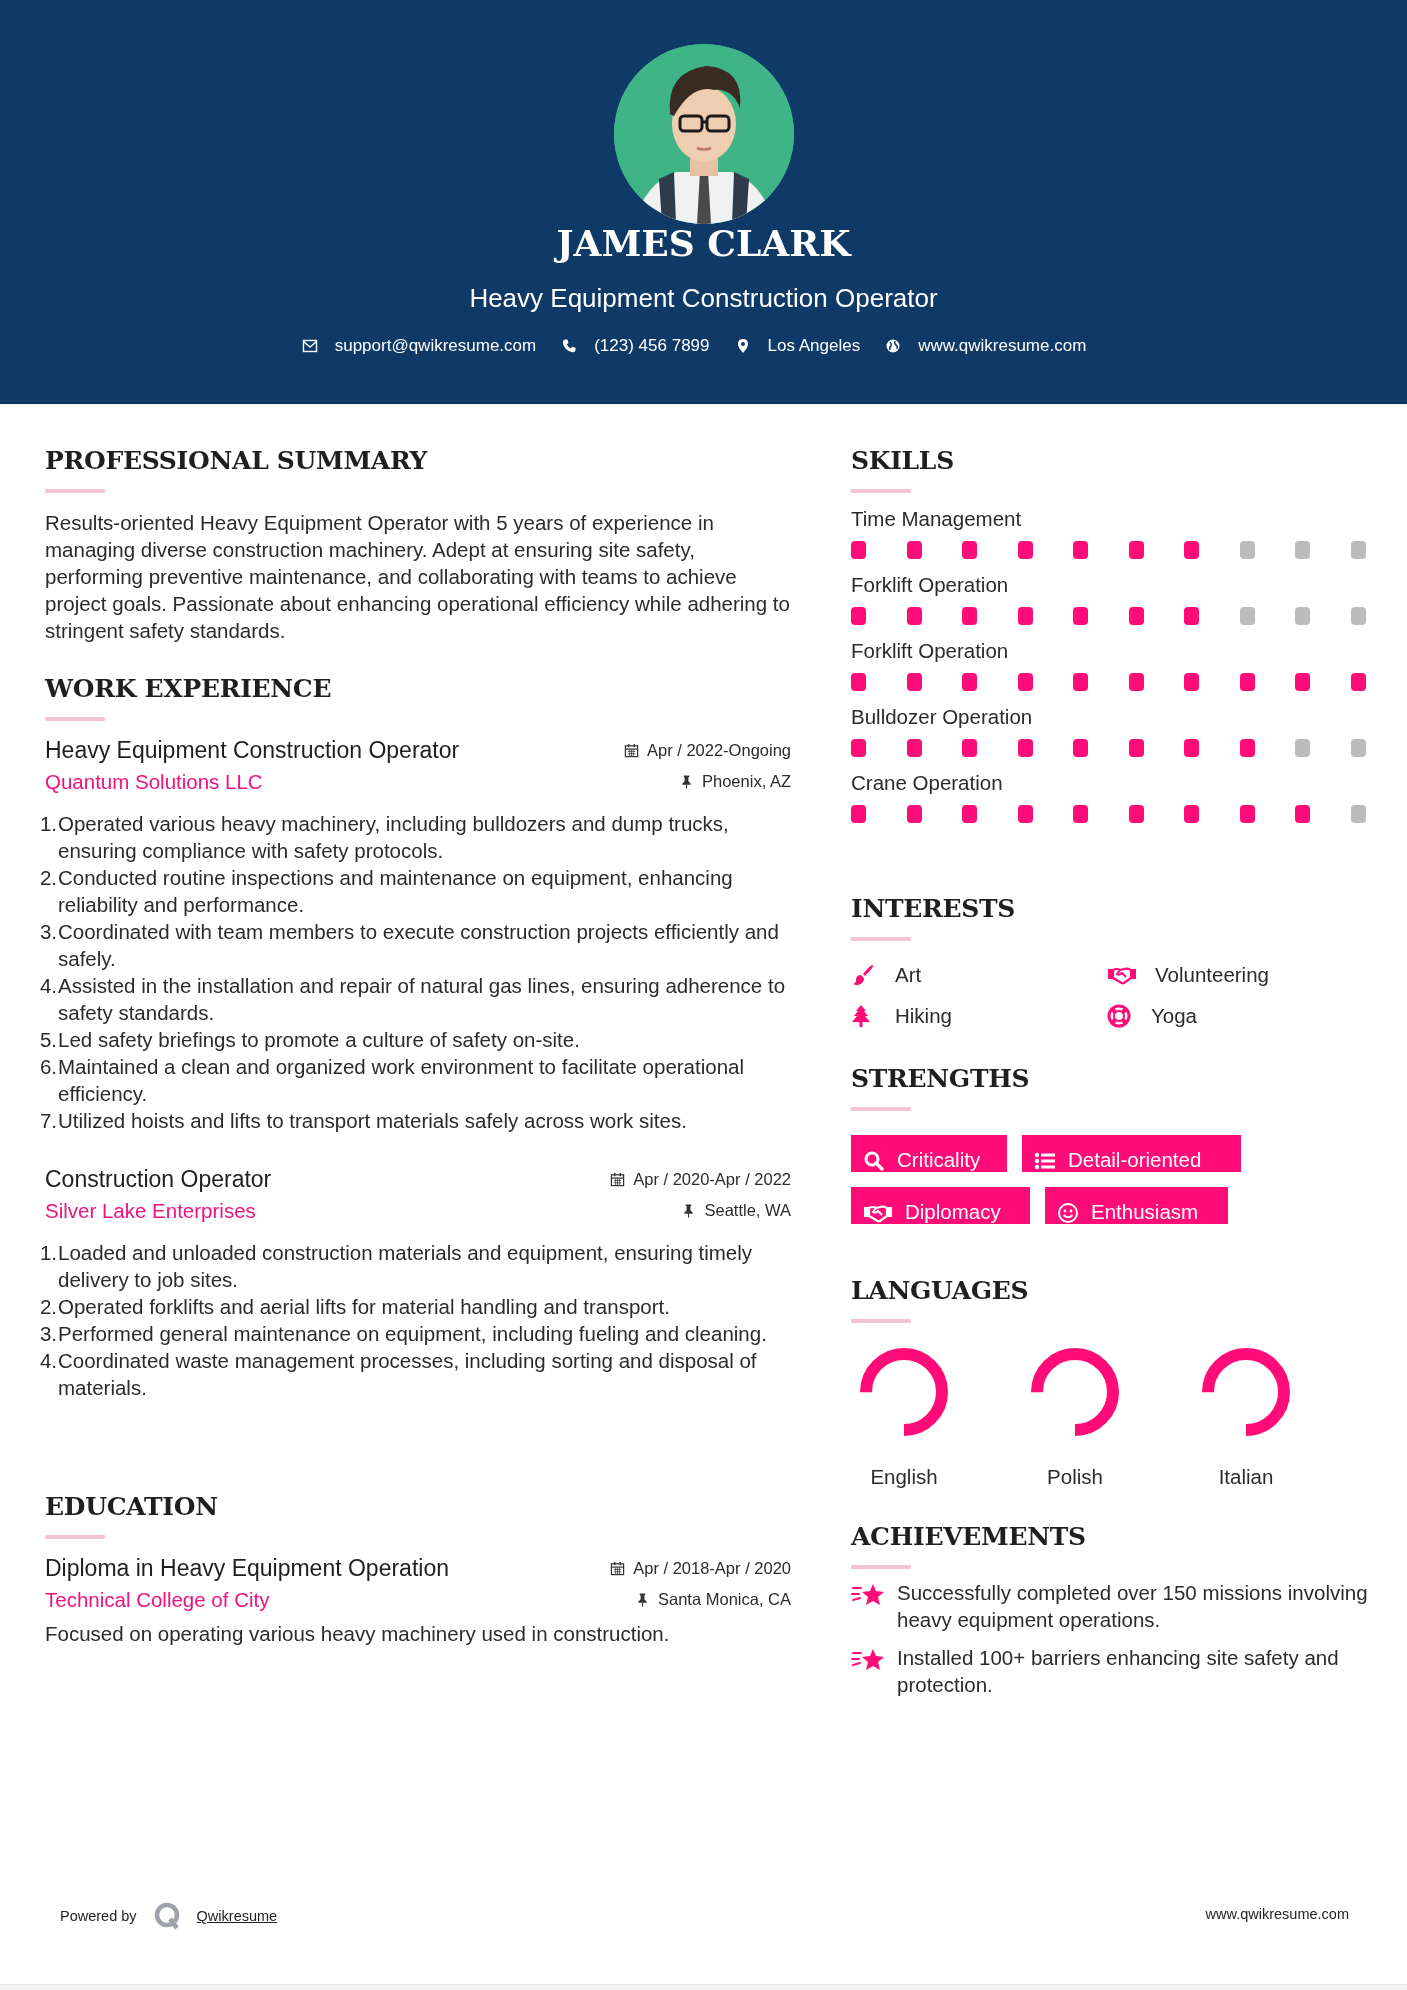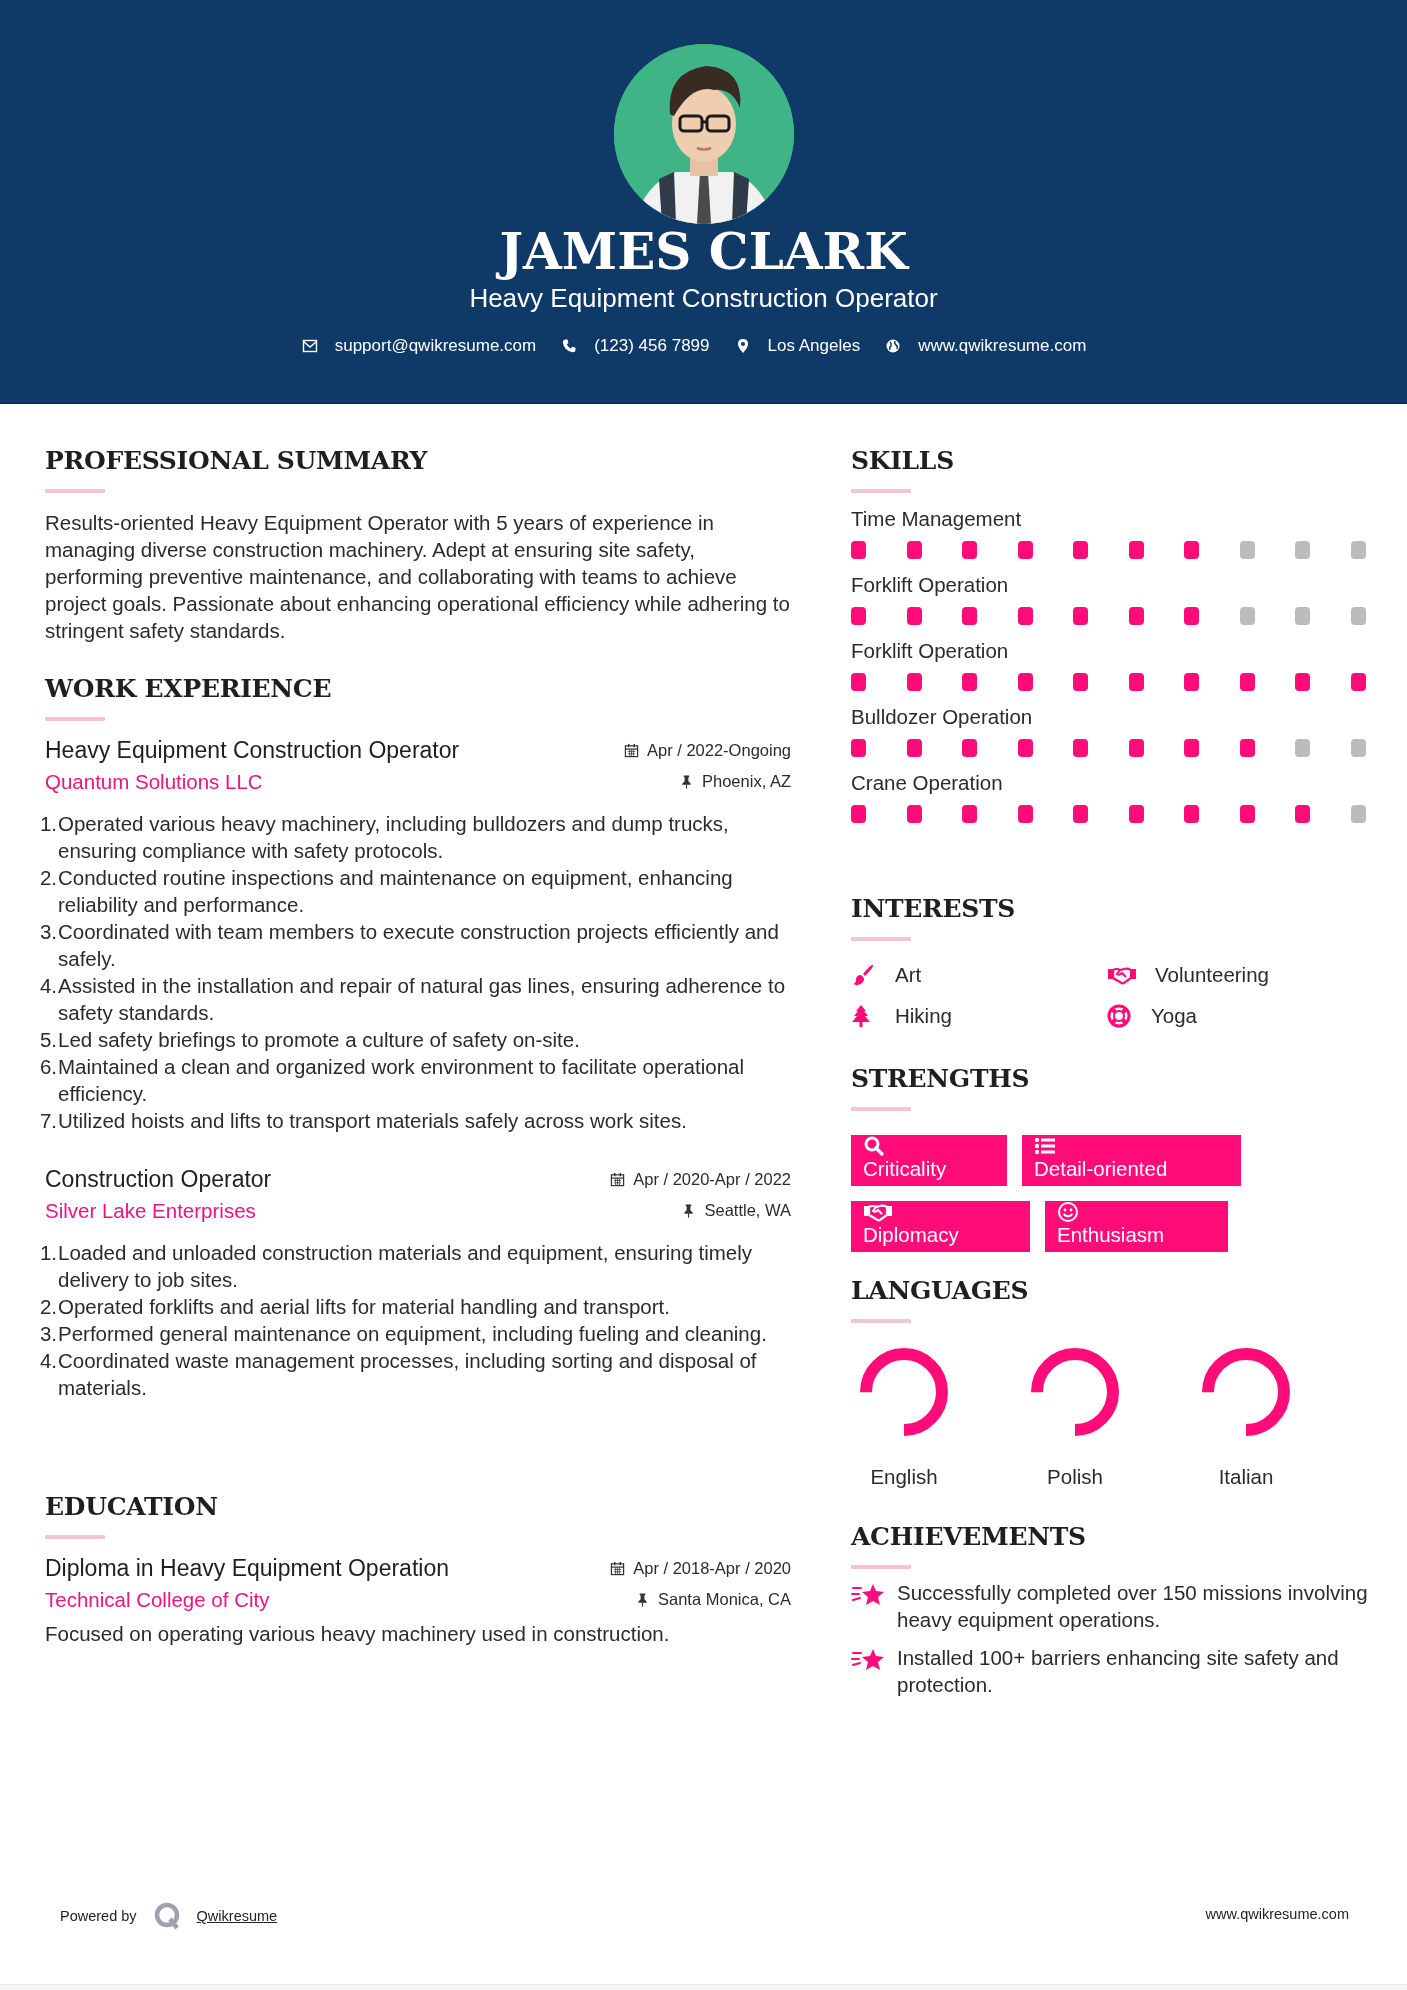--- a/index.html
+++ b/index.html
@@ -3,21 +3,21 @@
 <meta charset="utf-8">
 <style>
   * { box-sizing: border-box; margin: 0; padding: 0; }
   html, body { width: 1407px; height: 1990px; background: #ffffff; overflow: hidden; }
   body { font-family: "Liberation Sans", "DejaVu Sans", sans-serif; color: #2b2b2b; position: relative; }
 
   
   .header { position: absolute; left: 0; top: 0; width: 1407px; height: 404px; background: #0f3966; border-bottom: 2px solid #0a2e55; }
   .avatar { position: absolute; left: 614px; top: 44px; width: 180px; height: 180px; border-radius: 50%; background: #3fb487; overflow: hidden; }
   .avatar svg { width: 180px; height: 180px; display: block; }
-  .name { position: absolute; left: 0; width: 1407px; top: 222px; text-align: center; font-family: "DejaVu Serif", "Liberation Serif", serif; font-weight: bold; font-size: 50px; color: #ffffff; letter-spacing: 0px; }
+  .name { position: absolute; left: 0; width: 1407px; top: 222px; text-align: center; font-family: "DejaVu Serif", "Liberation Serif", serif; font-weight: bold; font-size: 36px; color: #ffffff; letter-spacing: 0px; }
   .job-title { position: absolute; left: 0; width: 1407px; top: 283px; text-align: center; font-size: 26px; color: #ffffff; }
   .contacts { position: absolute; left: 0; width: 1387px; top: 336px; display: flex; justify-content: center; align-items: center; gap: 0; font-size: 17px; color: #ffffff; }
   .contact { display: flex; align-items: center; margin: 0 12px; }
   .contact .ico { width: 18px; height: 18px; margin-right: 16px; display: inline-flex; align-items: center; justify-content: center; }
   .contact .ico svg { width: 16px; height: 16px; }
 
   
   .left { position: absolute; left: 45px; top: 404px; width: 746px; }
   .right { position: absolute; left: 851px; top: 404px; width: 520px; }
 
@@ -45,21 +45,21 @@
   .dot.off { background: #bcbcbc; }
 
   
   .interests { display: grid; grid-template-columns: 256px 250px; row-gap: 17px; margin-top: 22px; }
   .interest { display: flex; align-items: center; font-size: 20.5px; color: #2b2b2b; }
   .interest .ico { width: 26px; height: 24px; margin-right: 18px; display: inline-flex; align-items: center; justify-content: flex-start; }
   .interest .ico svg { height: 24px; }
 
   
   .chips { display: flex; flex-wrap: wrap; margin-top: 24px; width: 520px; row-gap: 15px; }
-  .chip { display: flex; align-items: flex-start; height: 51px; background: #ff0c78; color: #ffffff; font-size: 20.5px; padding: 0 12px 0 12px; margin-right: 15px; flex-direction: column; }
+  .chip { display: flex; align-items: flex-end; height: 37px; background: #ff0c78; color: #ffffff; font-size: 20.5px; padding: 0 12px 0 12px; margin-right: 15px; }
   .chip svg { width: 22px; height: 22px; margin-right: 12px; }
 
   
   .langs { display: flex; margin-top: 24px; }
   .lang { width: 171px; display: flex; flex-direction: column; align-items: flex-start; }
   .lang svg { width: 90px; height: 90px; margin-left: 8px; }
   .lang-name { font-size: 20.5px; color: #2b2b2b; margin-top: 28px; width: 106px; text-align: center; }
 
   
   .ach { display: flex; align-items: flex-start; margin-top: 18px; }

